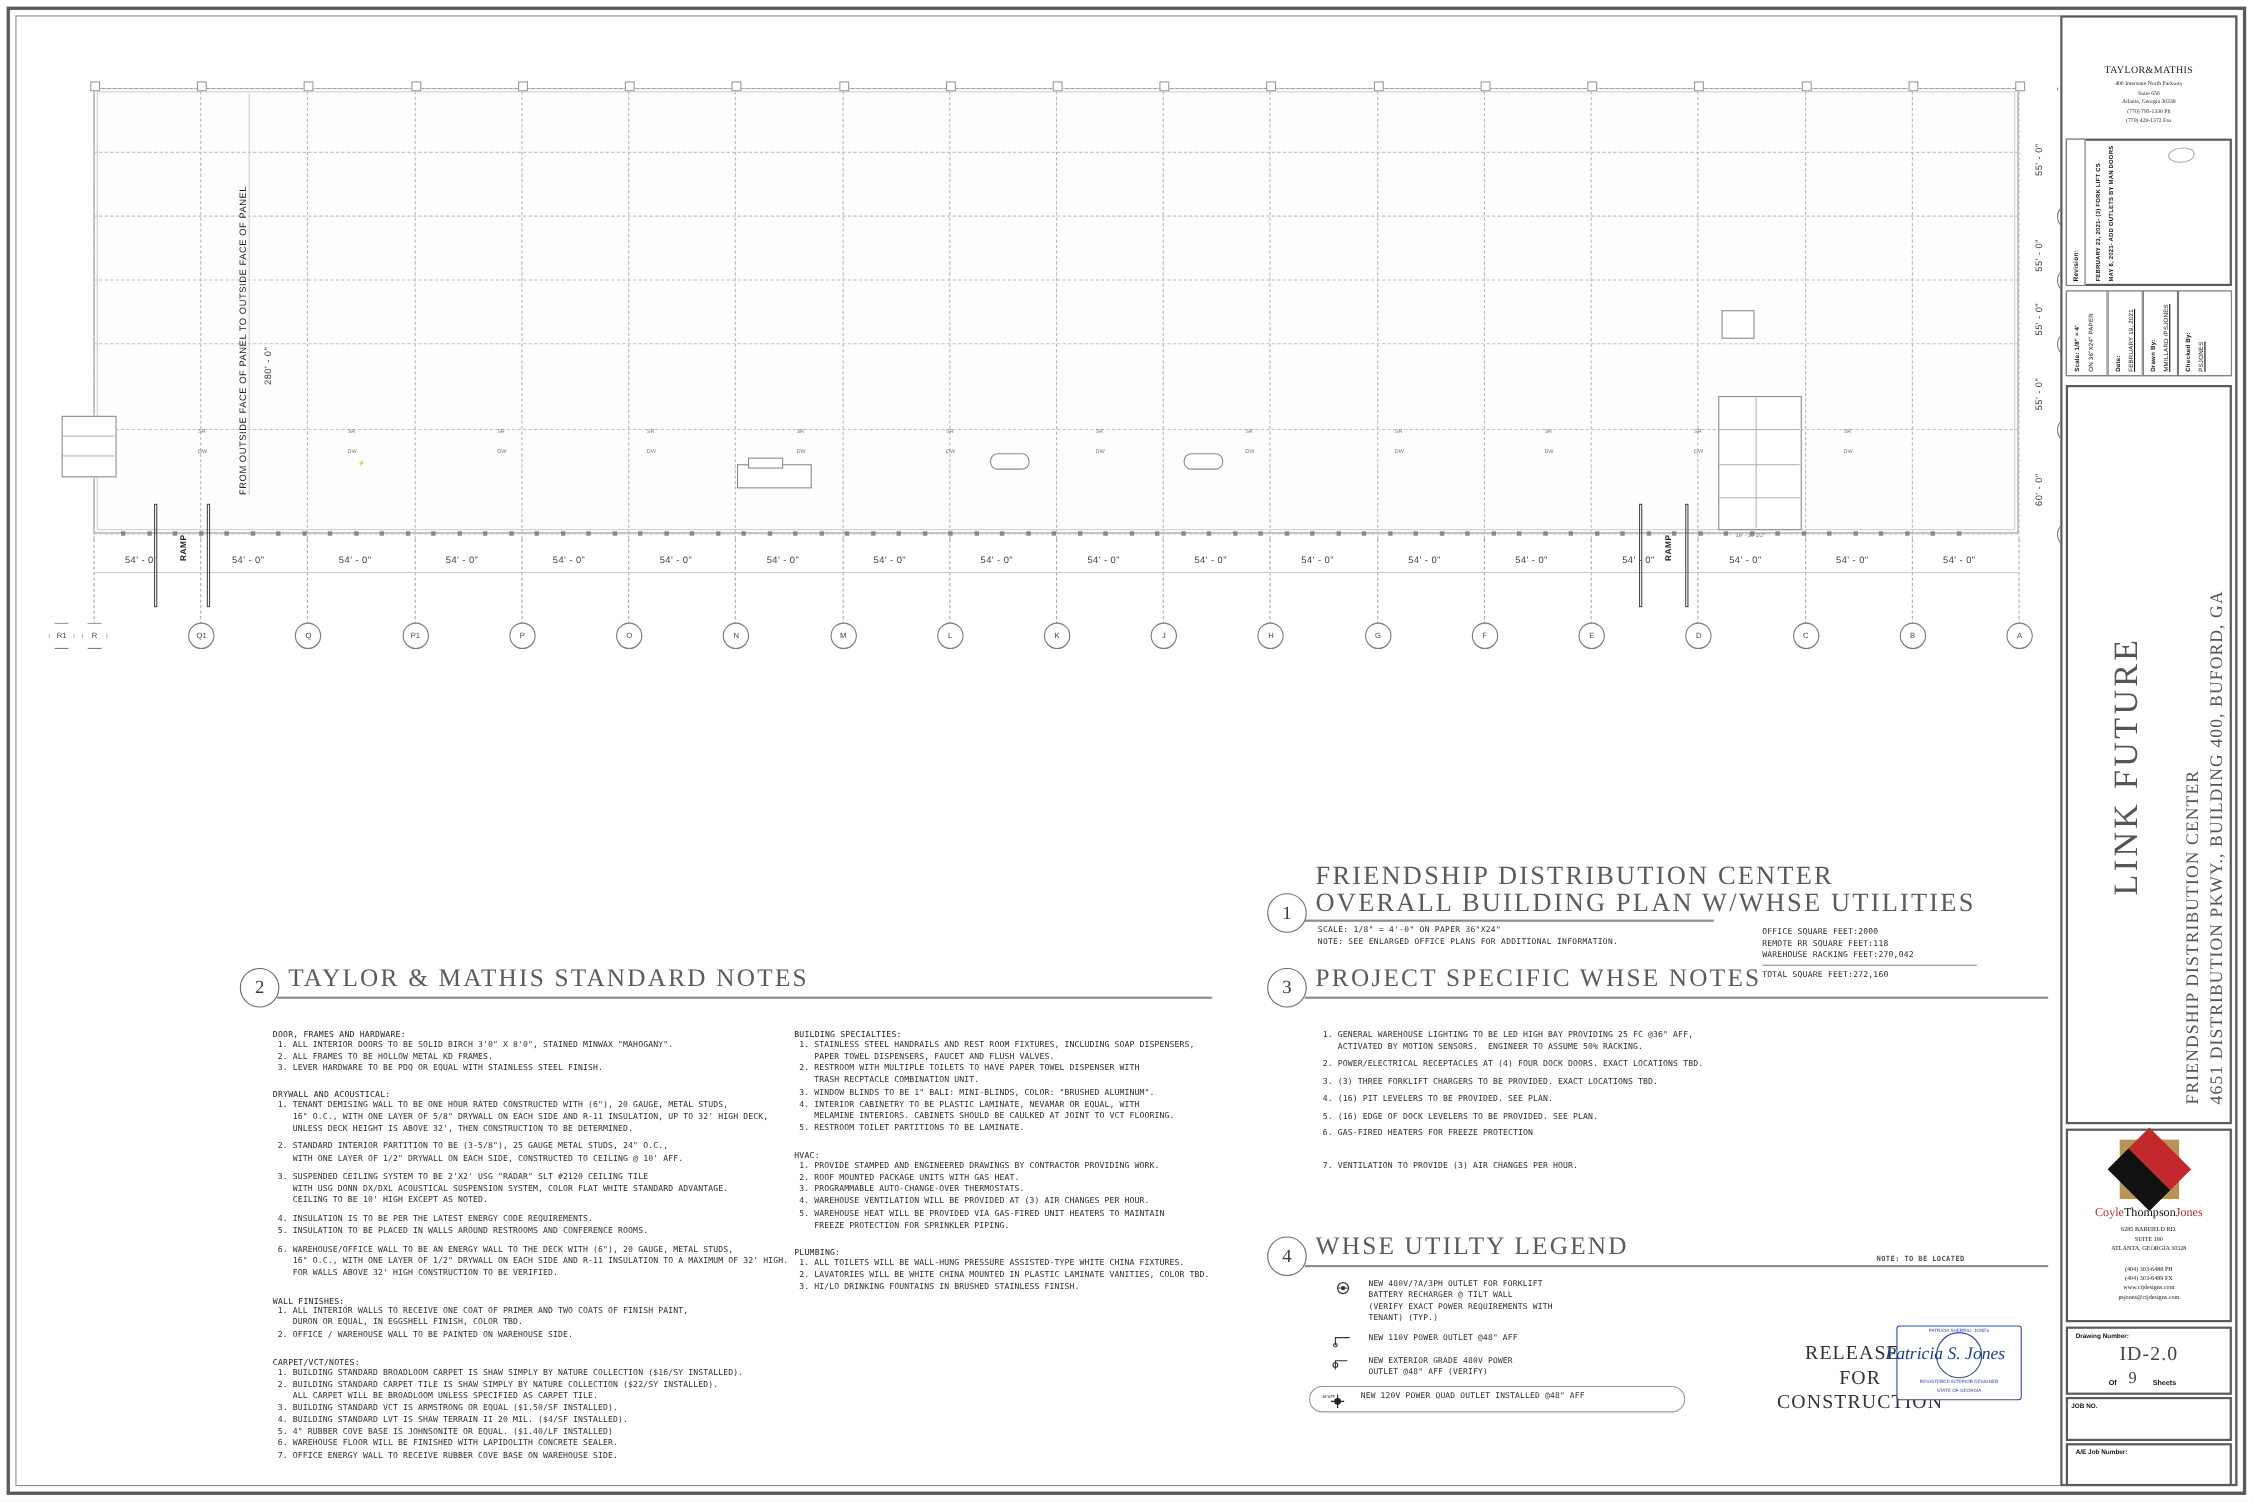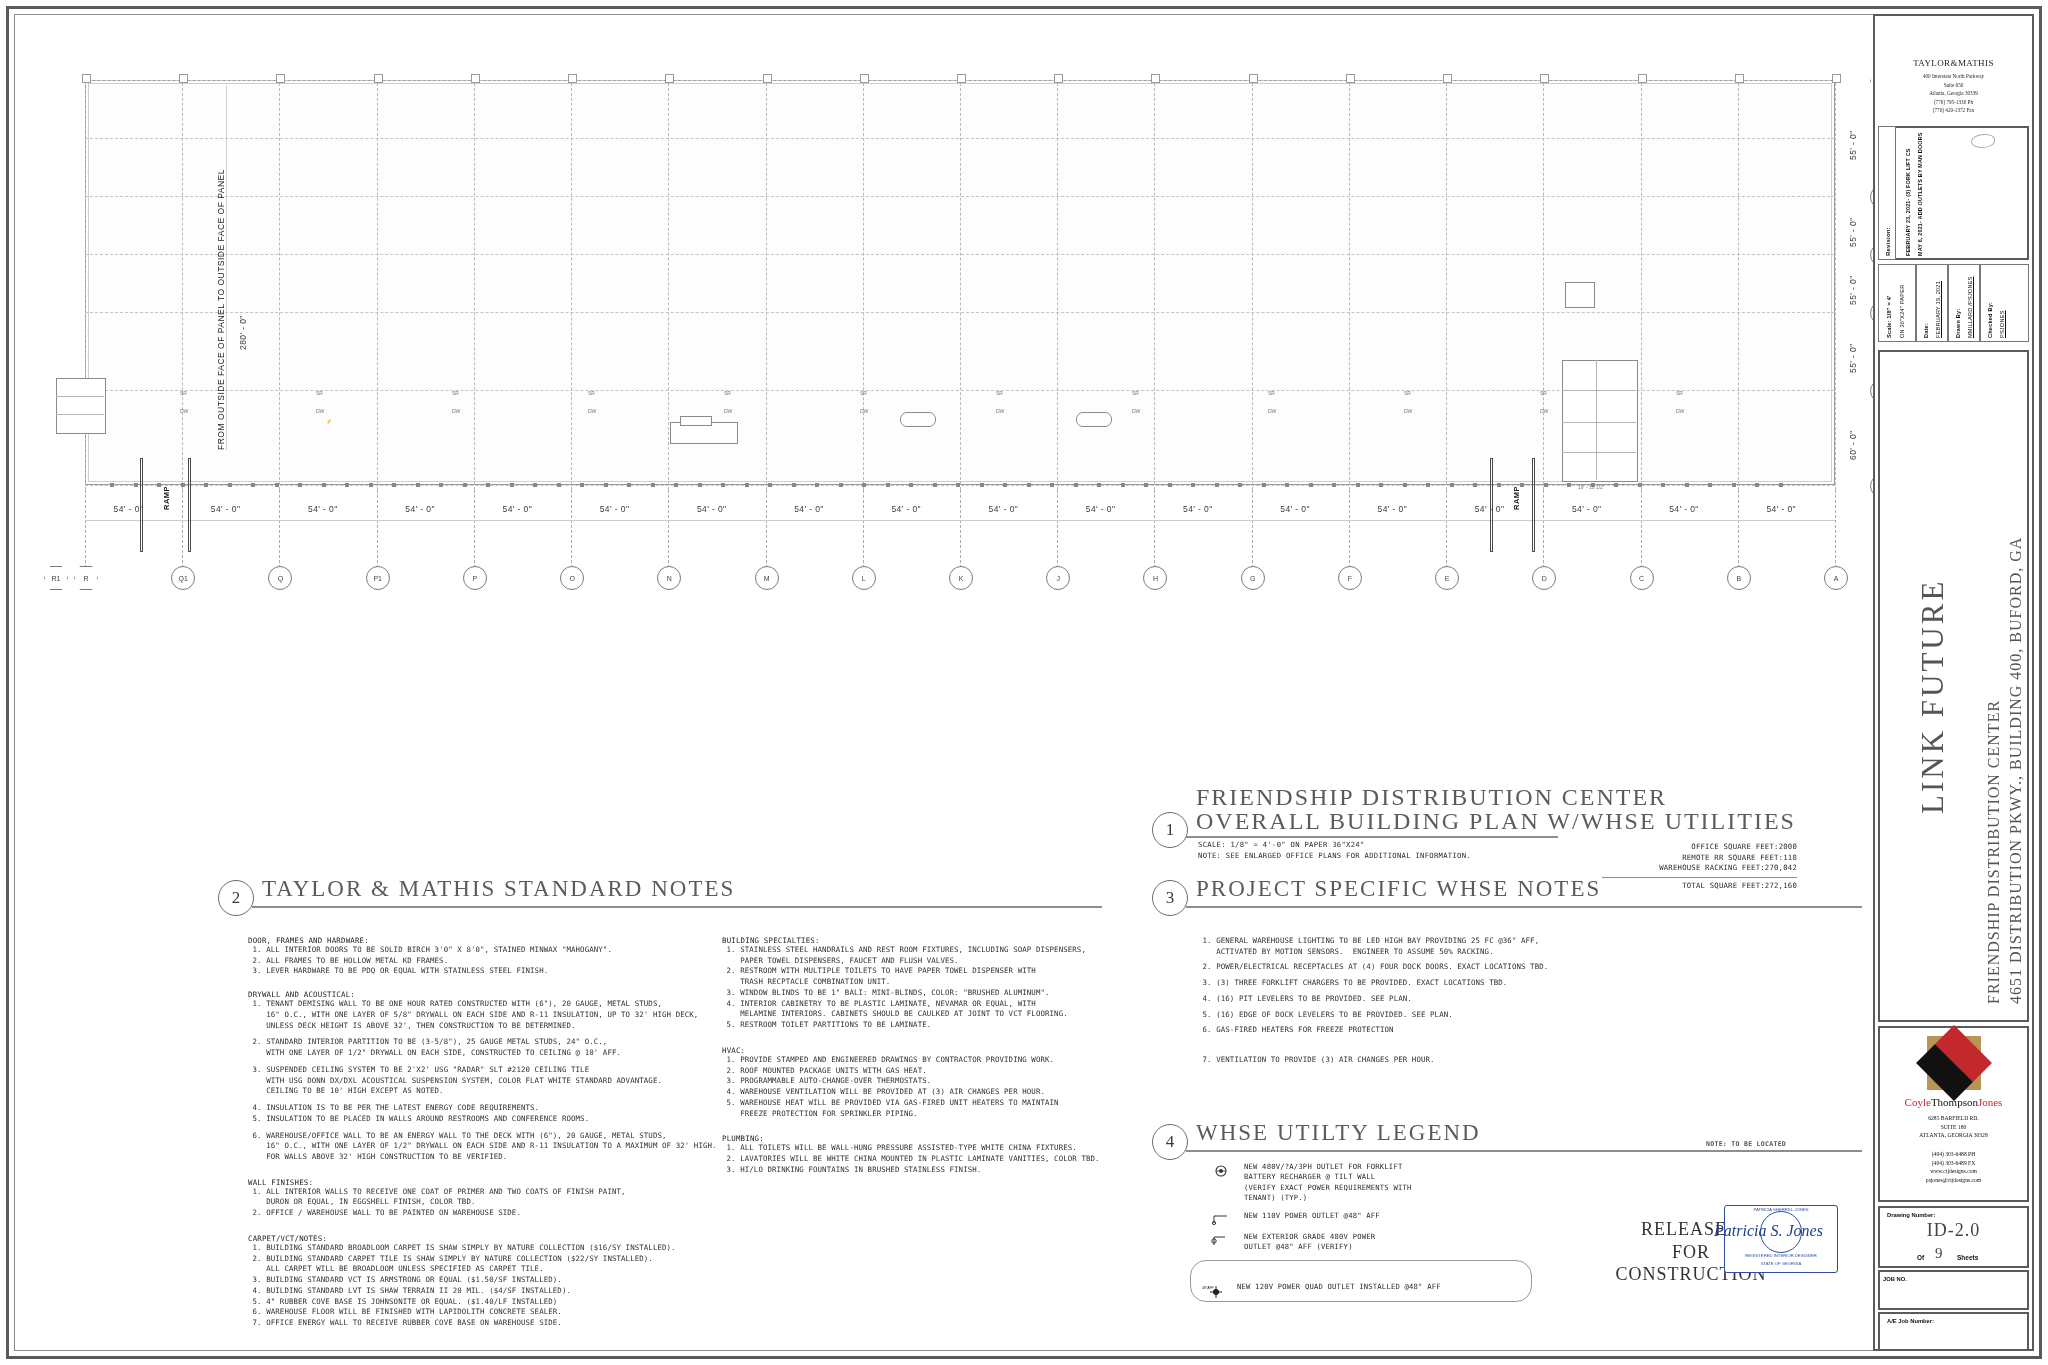--- a/index.html
+++ b/index.html
@@ -62,21 +62,21 @@
   .sec-rule{position:absolute;border-top:2px solid #8d8d8d;}
 
   .mono{font-family:"DejaVu Sans Mono",monospace;}
   .note-h{font-size:7.4px;color:#1d1d1d;letter-spacing:.2px;}
   .note-b{font-size:7.4px;color:#303030;letter-spacing:.1px;line-height:1.45;}
   .notes-col{position:absolute;}
   .notes-col p{margin:0 0 0 0;white-space:pre;}
   .nblank{height:9px;}
 
   .sf-table{position:absolute;font-size:7.3px;color:#2a2a2a;letter-spacing:.2px;}
-  .sf-row{display:flex;justify-content:flex-end;width:195px;line-height:1.45;}
+  .sf-row{display:flex;justify-content:flex-start;width:195px;line-height:1.45;}
   .sf-rule{border-top:1px solid #8d8d8d;margin:3px 0 3px 0;width:195px;}
 
   .scale-note{position:absolute;font-size:7.2px;color:#2c2c2c;letter-spacing:.3px;line-height:1.5;}
 
   
   .leg-row{display:flex;align-items:flex-start;margin-bottom:7px;}
   .leg-sym{width:46px;flex:0 0 46px;display:flex;justify-content:center;padding-top:2px;}
   .leg-txt{font-size:7.2px;color:#2b2b2b;line-height:1.45;white-space:pre;letter-spacing:.2px;}
   .leg-note{position:absolute;font-size:6.5px;color:#555;letter-spacing:.3px;font-weight:bold;}
 
@@ -512,21 +512,21 @@
       <div class="leg-row">
         <div class="leg-sym">
           <svg width="20" height="12" viewBox="0 0 20 12">
             <path d="M3 11 L3 3 L14 3" fill="none" stroke="#333" stroke-width="1"></path>
             <circle cx="3" cy="7" r="2.2" fill="none" stroke="#333" stroke-width="1"></circle>
           </svg>
         </div>
         <div class="leg-txt mono">NEW EXTERIOR GRADE 480V POWER
 OUTLET @48" AFF (VERIFY)</div>
       </div>
-      <div class="leg-row" style="border: 0.8px solid rgb(153, 153, 153); border-radius: 16px; padding: 21px 10px 3px 0px; margin-left: -8px; width: 330px;">
+      <div class="leg-row" style="border: 0.8px solid rgb(153, 153, 153); border-radius: 16px; padding: 3px 10px 3px 0px; margin-left: -8px; width: 330px;">
         <div class="leg-sym">
           <svg width="24" height="14" viewBox="0 0 24 14">
             <circle cx="14" cy="8" r="3" fill="#222"></circle>
             <line x1="14" y1="2" x2="14" y2="14" stroke="#222" stroke-width="1"></line>
             <line x1="8" y1="8" x2="20" y2="8" stroke="#222" stroke-width="1"></line>
             <text x="0" y="5" font-size="3.5" fill="#222">48"AFF</text>
           </svg>
         </div>
         <div class="leg-txt mono">NEW 120V POWER QUAD OUTLET INSTALLED @48" AFF</div>
       </div>

